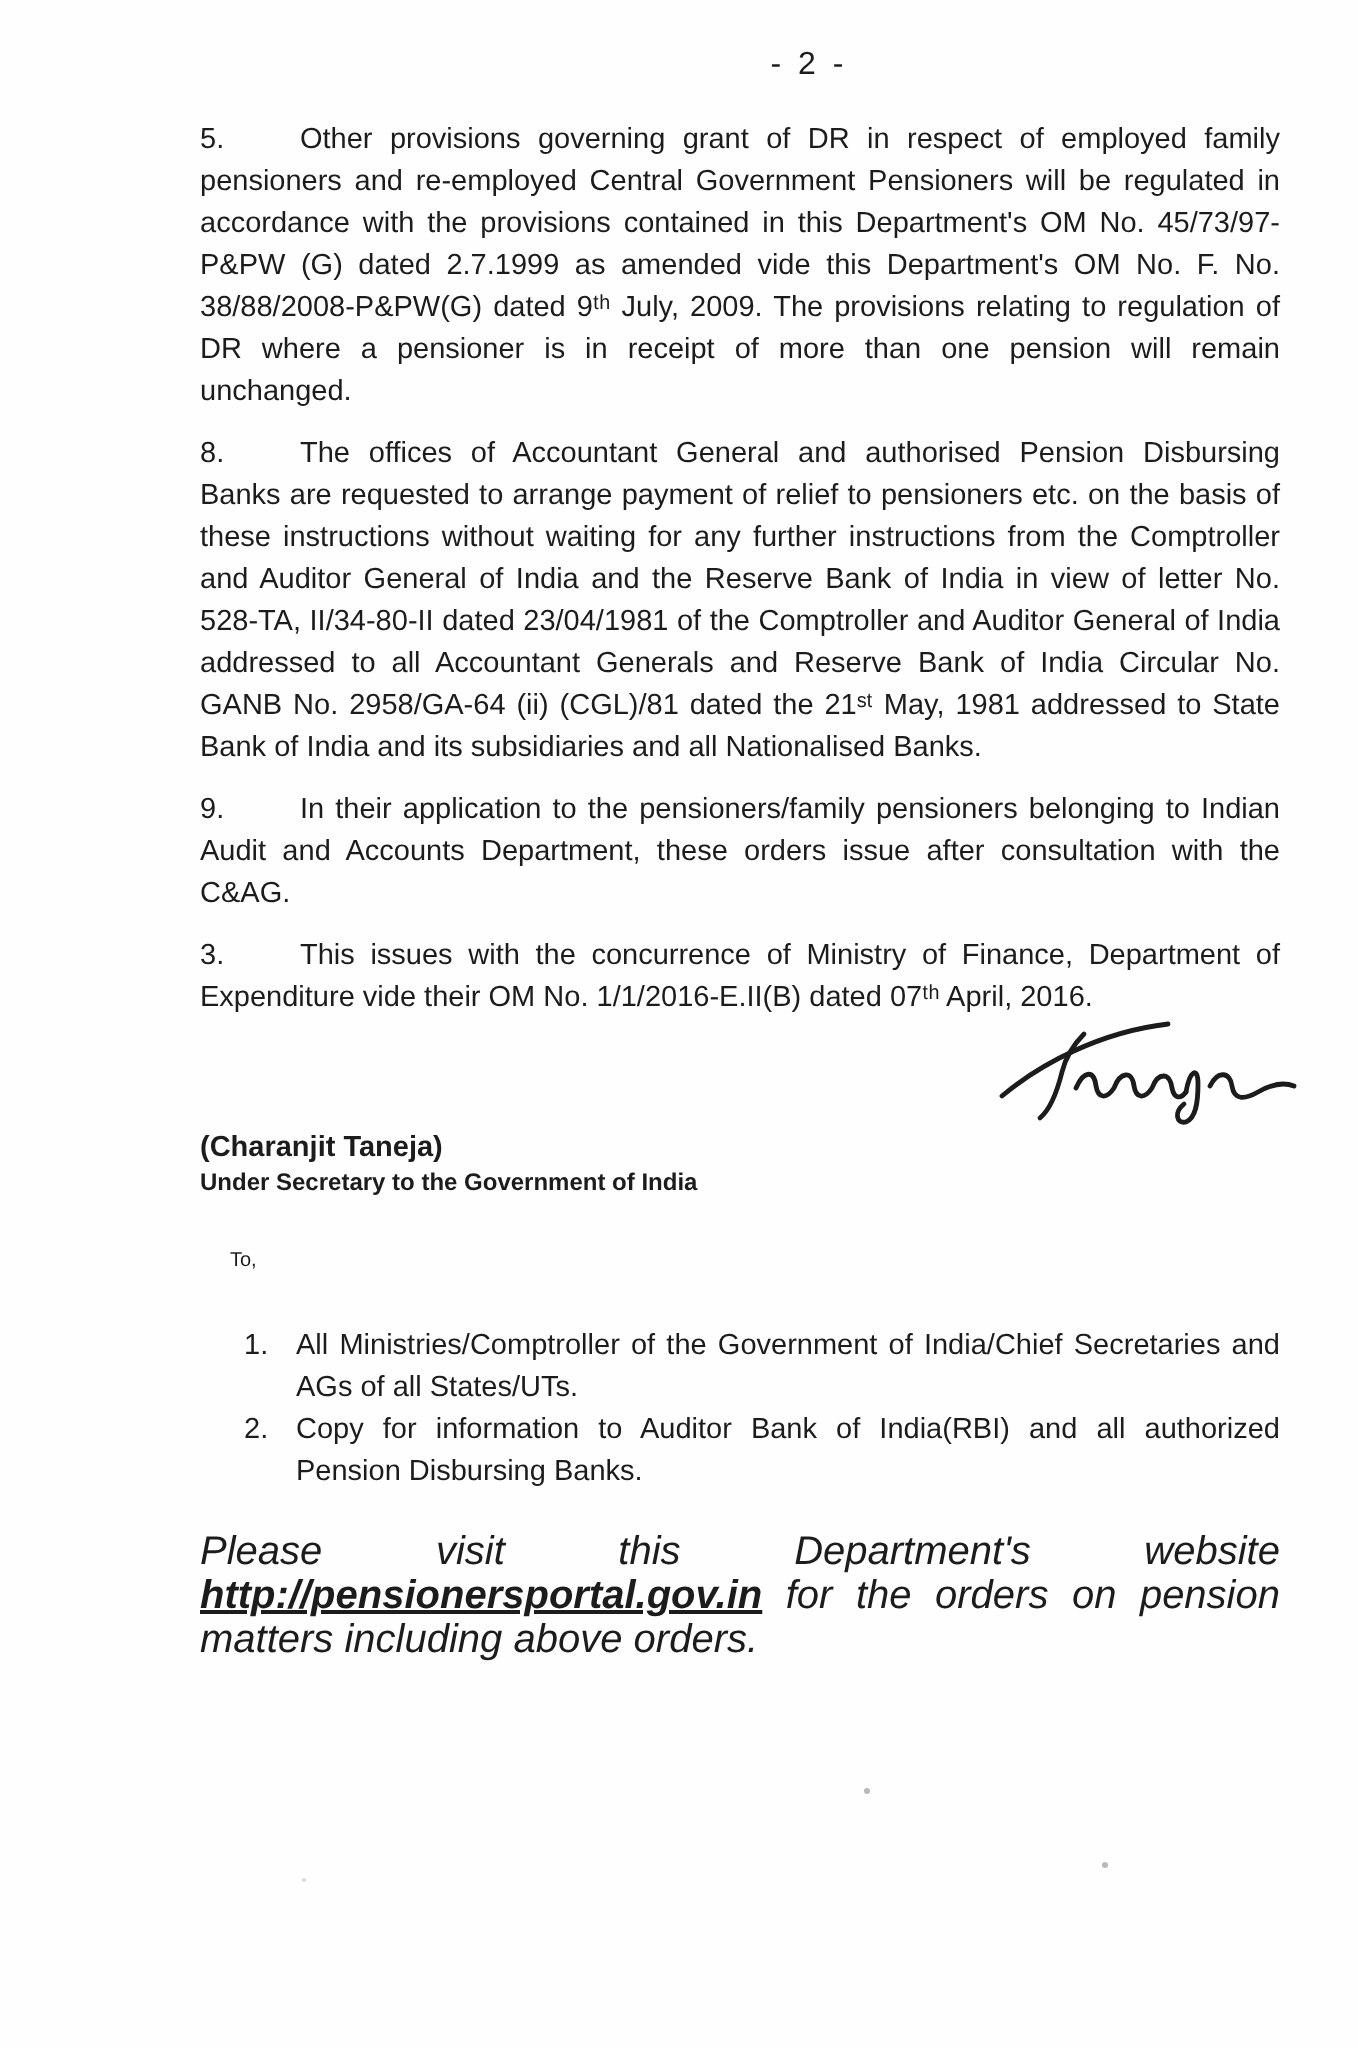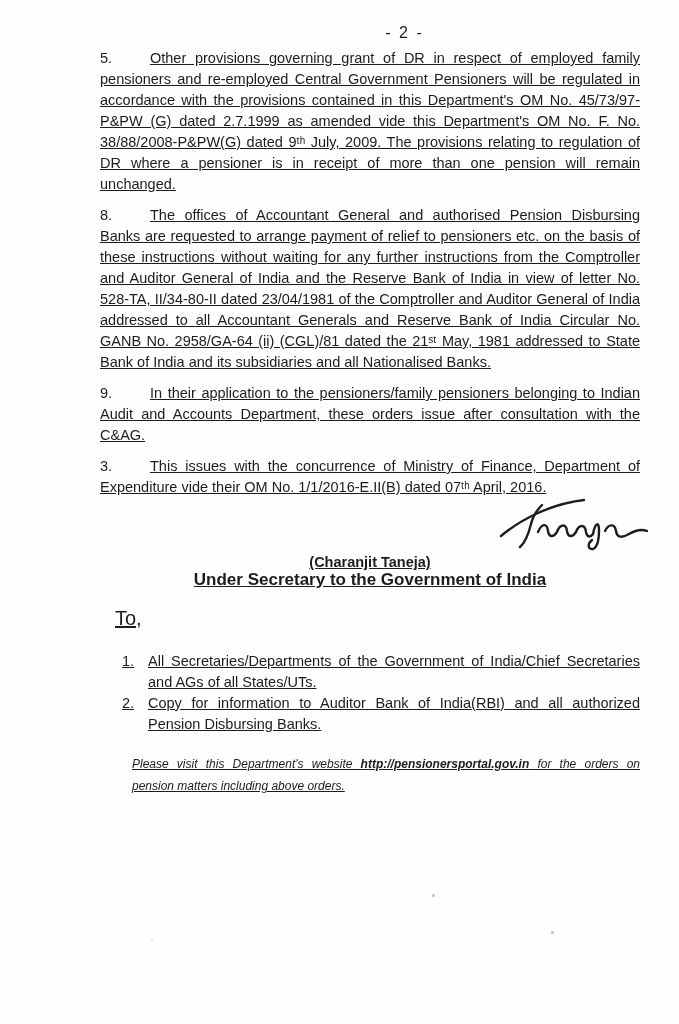--- a/index.html
+++ b/index.html
@@ -22,80 +22,78 @@
     text-align: center;
     font-size: 16px;
     letter-spacing: 2px;
     
     padding-left: 130px;
     box-sizing: border-box;
   }
   .content {
     position: absolute;
     left: 100px;
-    top: 48px;
+    top: 60px;
     width: 540px;
-    text-decoration: underline;
   }
   .body-para {
     margin: 0 0 10px 0;
     font-size: 14.5px;
     line-height: 21px;
     text-align: justify;
   }
   .para-num {
     display: inline-block;
     width: 50px;
   }
   .sig-block {
     margin-top: -12px;
-    text-align: center;
+    text-align: left;
   }
   .sig-image {
     display: block;
     margin-left: auto;
     margin-right: -10px;
   }
   .sig-name {
     font-weight: bold;
     font-size: 14.5px;
     line-height: 17px;
   }
   .sig-title {
     font-weight: bold;
-    font-size: 17px;
+    font-size: 12px;
     line-height: 17px;
   }
   .to-label {
     margin-top: 20px;
     margin-left: 15px;
-    font-size: 20px;
+    font-size: 10px;
     line-height: 21px;
   }
   .addr-list {
     margin-top: 22px;
     margin-left: 22px;
   }
   .addr-item {
     display: flex;
     font-size: 14.5px;
     line-height: 21px;
   }
   .addr-num {
     flex: 0 0 26px;
   }
   .addr-text {
     flex: 1;
     text-align: justify;
   }
   .footer-note {
     margin-top: 18px;
-    margin-left: 32px;
     font-style: italic;
-    font-size: 12px;
+    font-size: 20px;
     line-height: 22px;
     text-align: justify;
   }
   .website-link {
     font-weight: bold;
     text-decoration: underline;
   }
   
   .speck {
     position: absolute;
@@ -138,21 +136,21 @@
       </svg>
       <div class="sig-name">(Charanjit Taneja)</div>
       <div class="sig-title">Under Secretary to the Government of India</div>
     </div>
 
     <div class="to-label">To,</div>
 
     <div class="addr-list">
       <div class="addr-item">
         <span class="addr-num">1.</span>
-        <span class="addr-text">All Secretaries/Departments of the Government of India/Chief Secretaries and AGs of all States/UTs.</span>
+        <span class="addr-text">All Ministries/Comptroller of the Government of India/Chief Secretaries and AGs of all States/UTs.</span>
       </div>
       <div class="addr-item">
         <span class="addr-num">2.</span>
         <span class="addr-text">Copy for information to Auditor Bank of India(RBI) and all authorized Pension Disbursing Banks.</span>
       </div>
     </div>
 
     <p class="footer-note"><span>Please visit this Department's website </span><span class="website-link">http://pensionersportal.gov.in</span><span> for the orders on pension matters including above orders.</span></p>
 
   </div>

